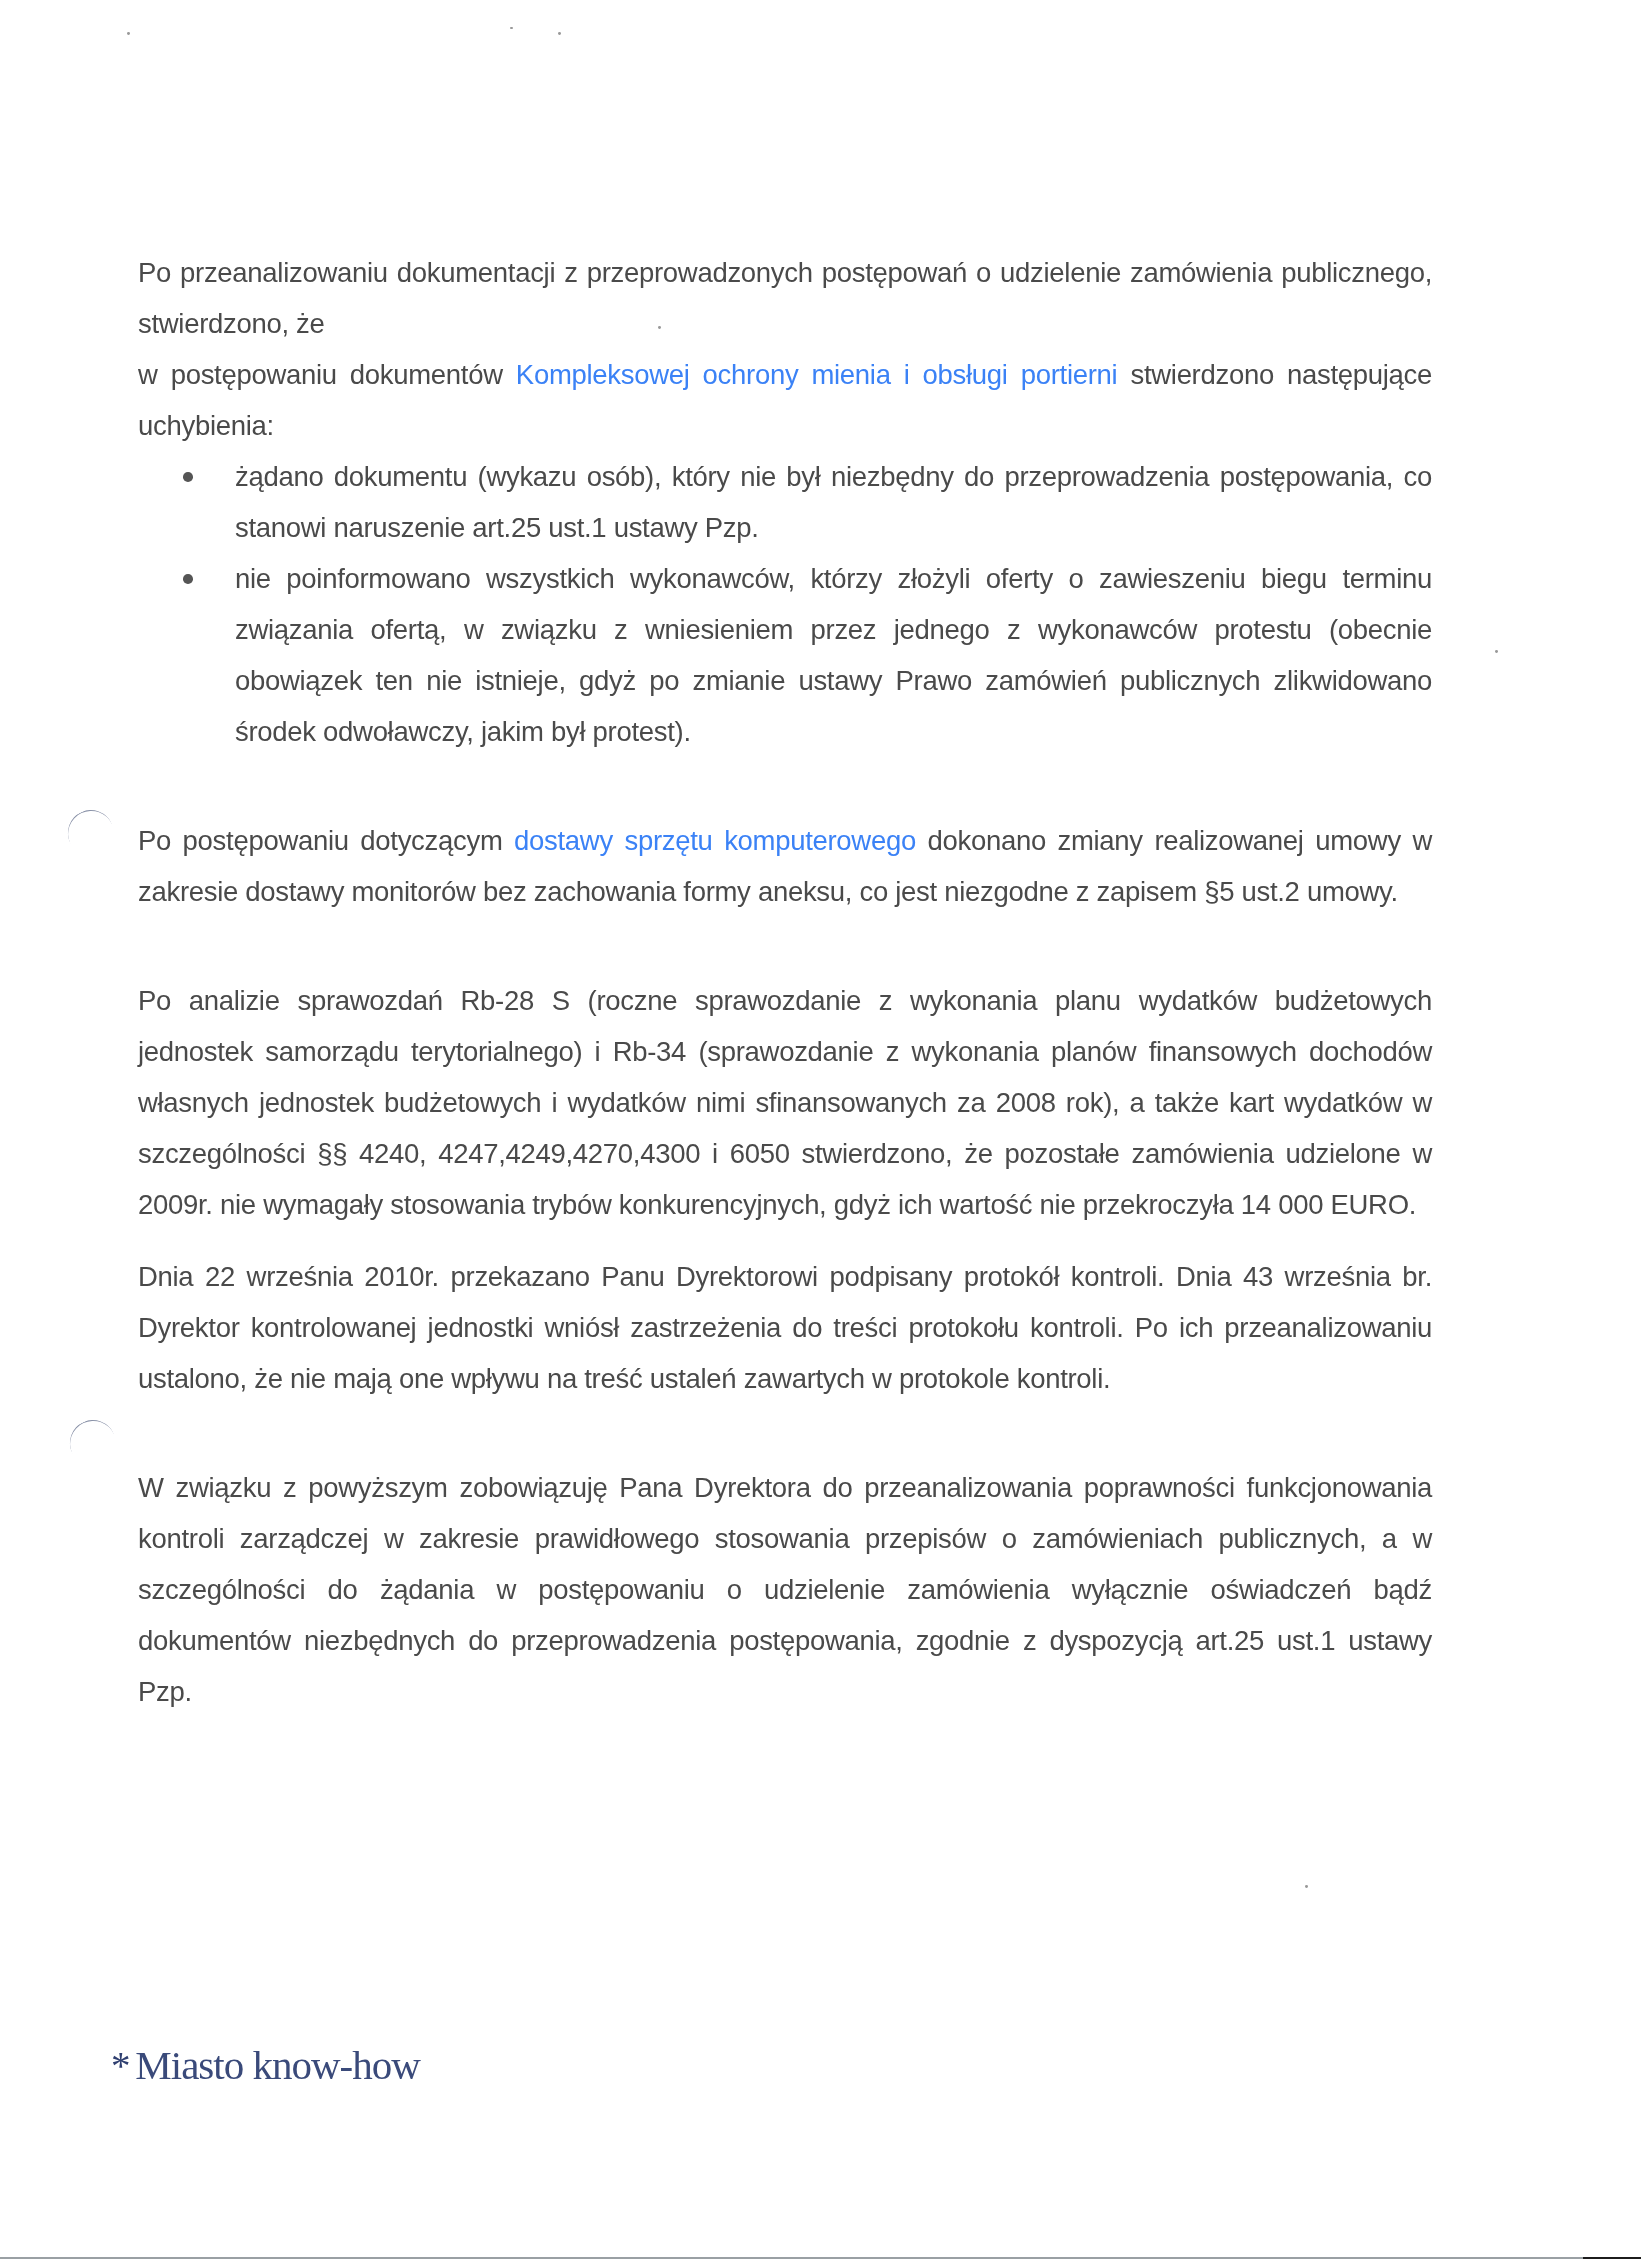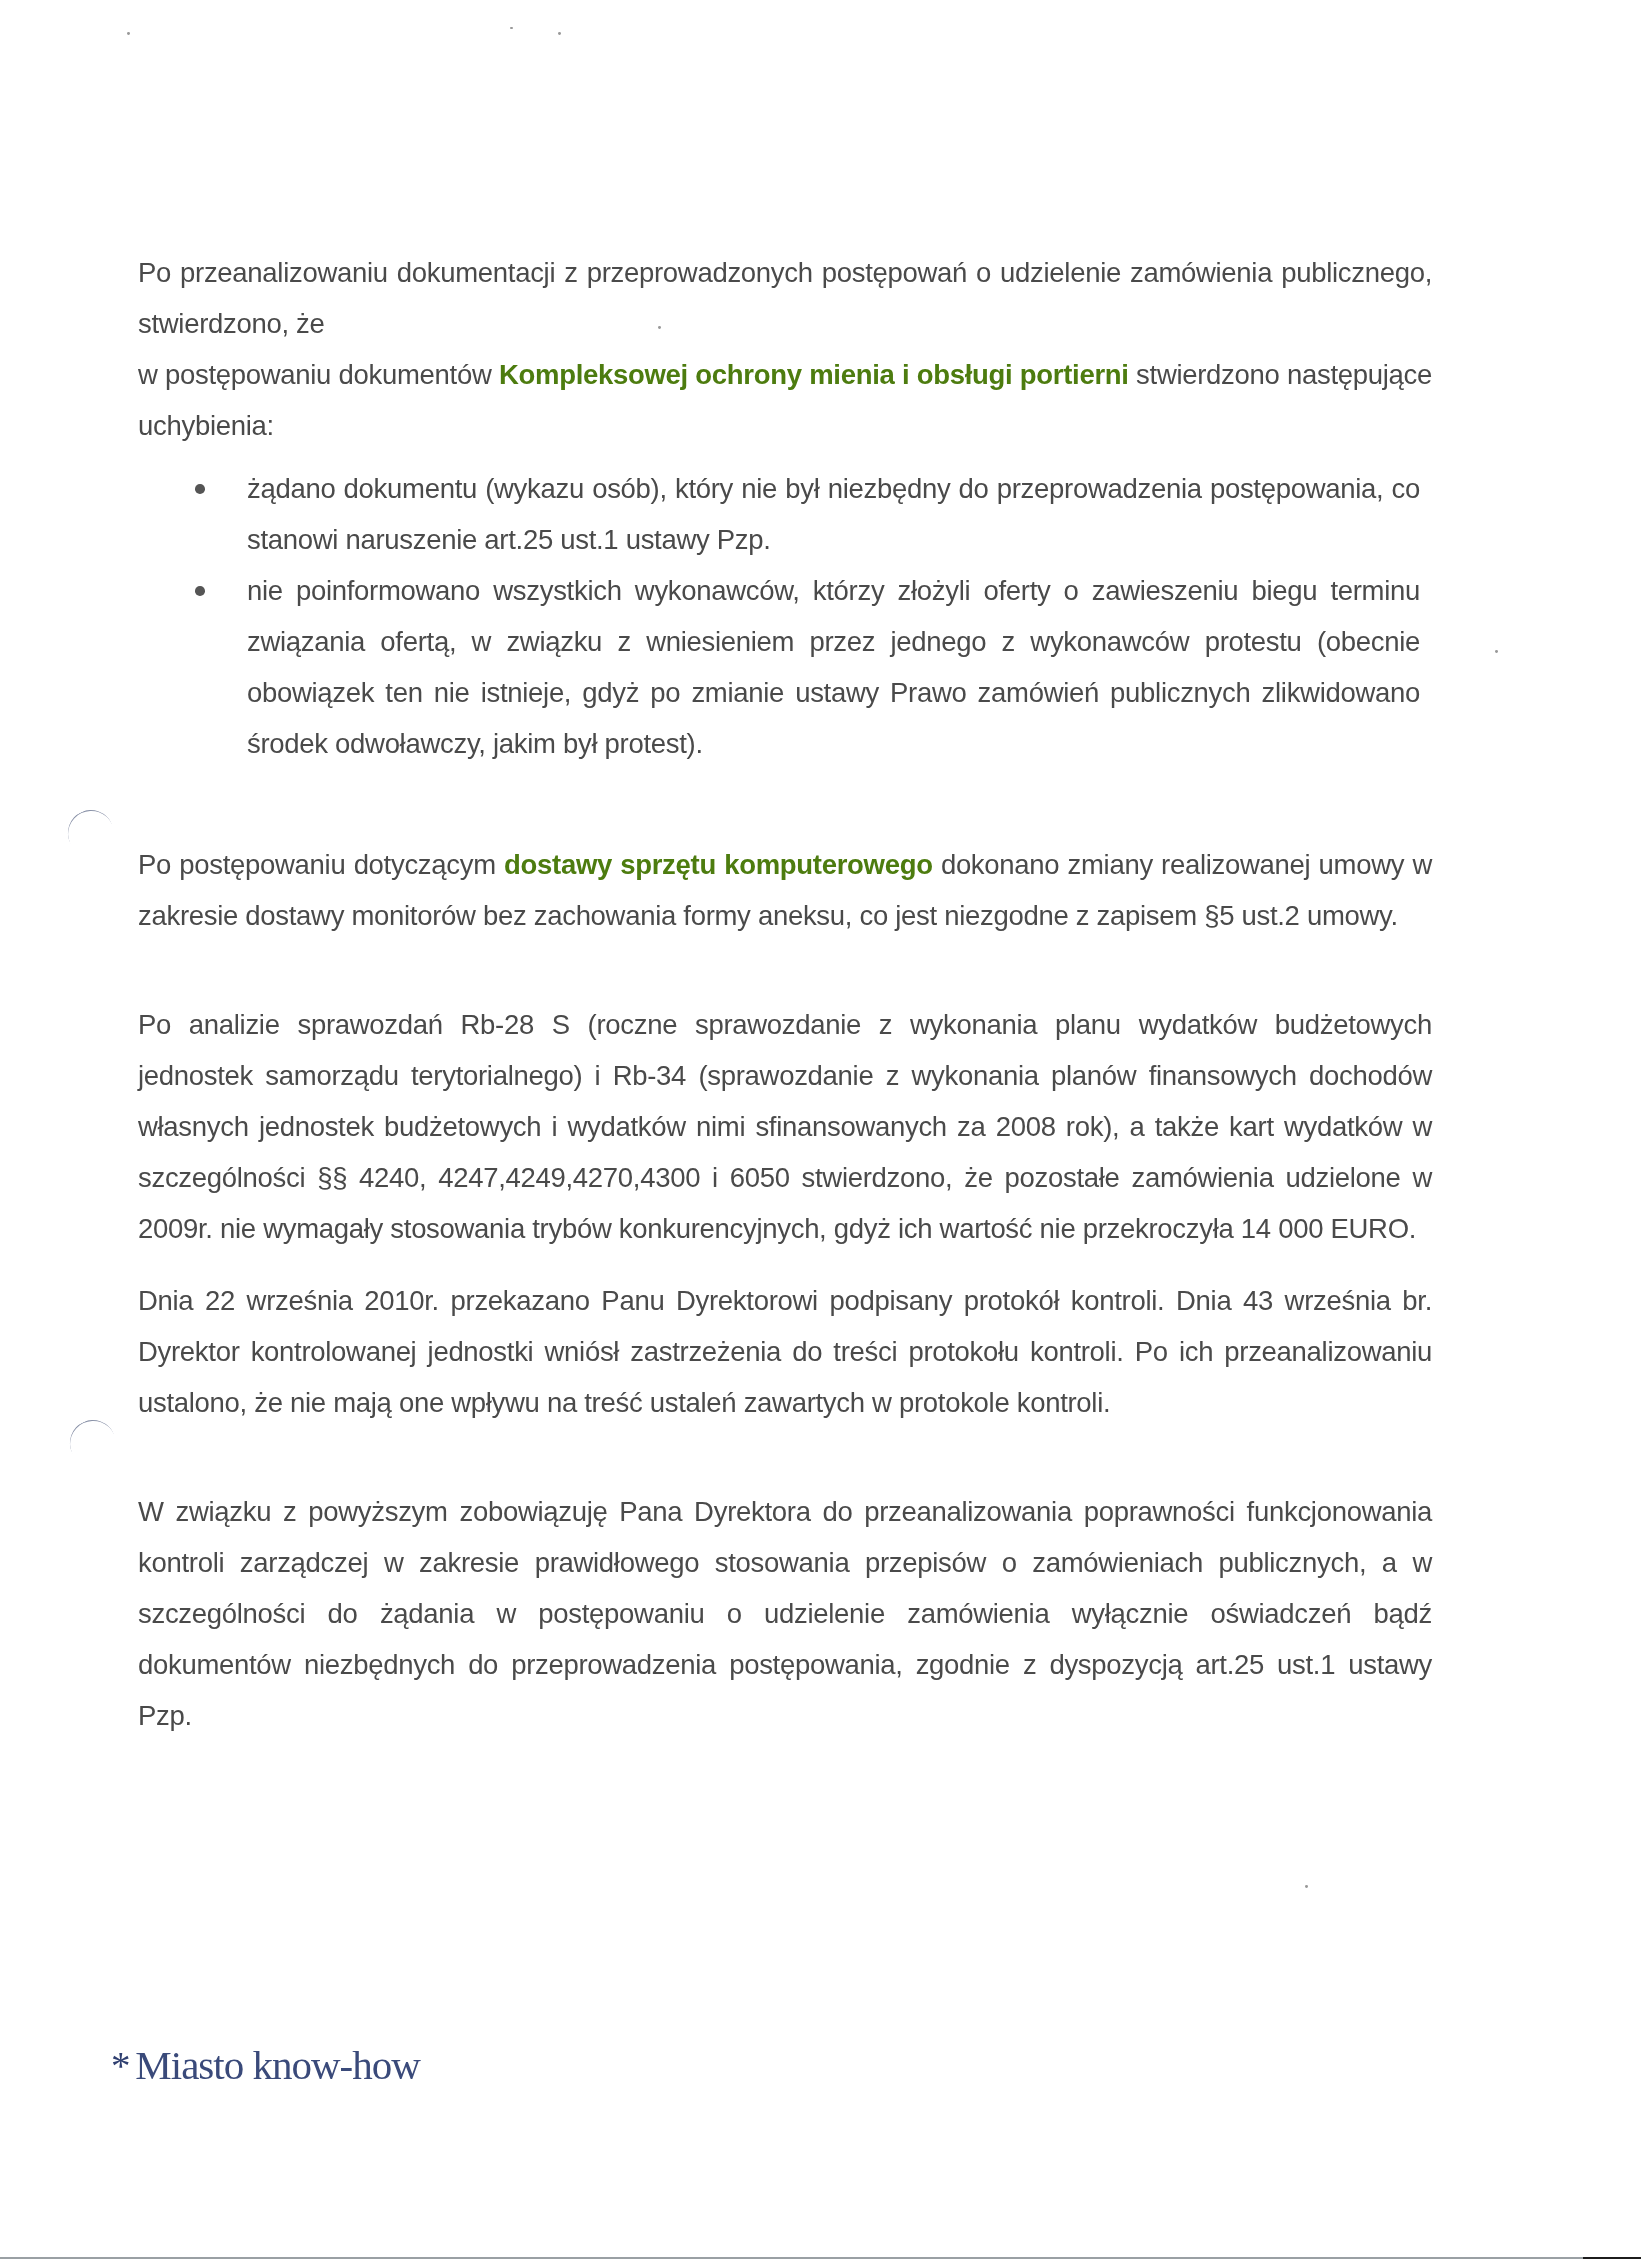--- a/index.html
+++ b/index.html
@@ -8,24 +8,24 @@
       background: #ffffff;
       font-family: "Liberation Sans", sans-serif;
       color: #4a4a4a;
     }
     .page { position: absolute; left: 0; top: 15px; width: 1448px; height: 2259px; }
     .content {
       position: absolute; left: 138px; top: 232px; width: 1294px;
       font-size: 27.5px; line-height: 51px; letter-spacing: -0.3px;
     }
     .para { margin: 0; text-align: justify; }
-    .para b { font-weight: bold; color: #4d7c0f; margin-top: 39px; }
+    .para b { font-weight: normal; color: #3b82f6; margin-top: 39px; }
     .gap-lg { height: 58px; }
     .gap-md { height: 21px; }
-    ul.bullets { list-style: none; margin: 12px; padding: 0 0 0 97px; }
+    ul.bullets { list-style: none; margin: 0; padding: 0 0 0 97px; }
     ul.bullets li { position: relative; text-align: justify; }
     ul.bullets li .dot {
       position: absolute; left: -52px; top: 21px; width: 9.7px; height: 9.7px;
       border-radius: 50%; background: #555;
     }
     .footer-logo {
       position: absolute; left: 111px; top: 2026px;
       font-family: Liberation Serif, serif; font-weight: 200;
       font-size: 41px; color: #3a4a7a; letter-spacing: -1px;
     }

